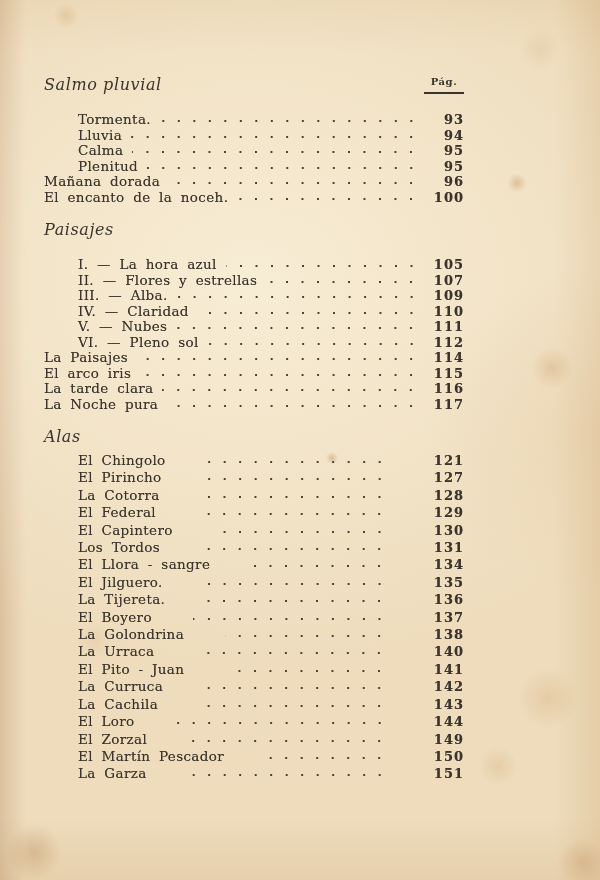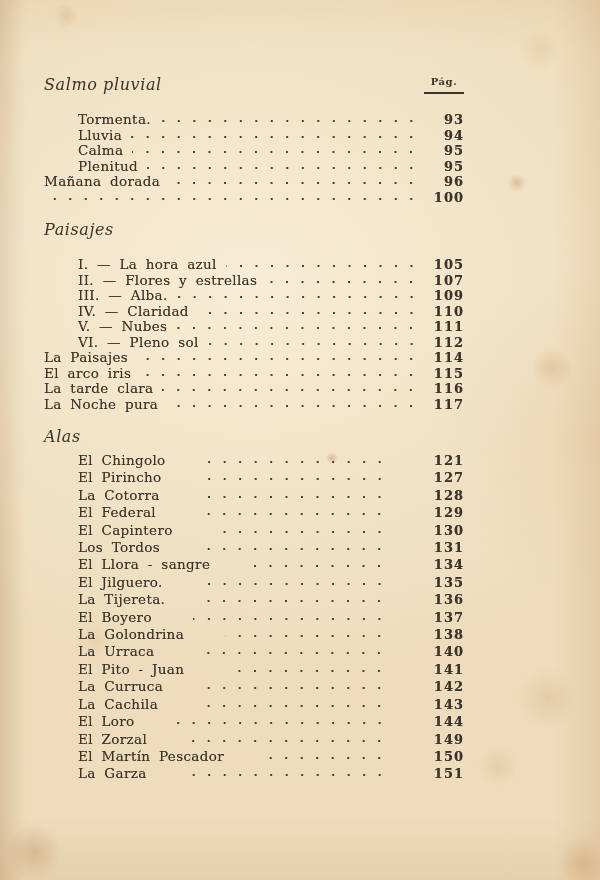--- a/index.html
+++ b/index.html
@@ -140,20 +140,21 @@
   </li>
 
   <li class="entry">
     <span class="label">Mañana dorada</span>
     <span class="leader"></span>
     <span class="pagenum">96</span>
   </li>
 
 
   <li class="entry">
+    <span class="label">El encanto de la noceh.</span>
     <span class="leader"></span>
     <span class="pagenum">100</span>
   </li>
 </ul>
   </div>
 
   <div class="toc-section paisajes">
     <h2 class="section-title">Paisajes</h2>
     <ul class="entries">
   <li class="entry indent">

